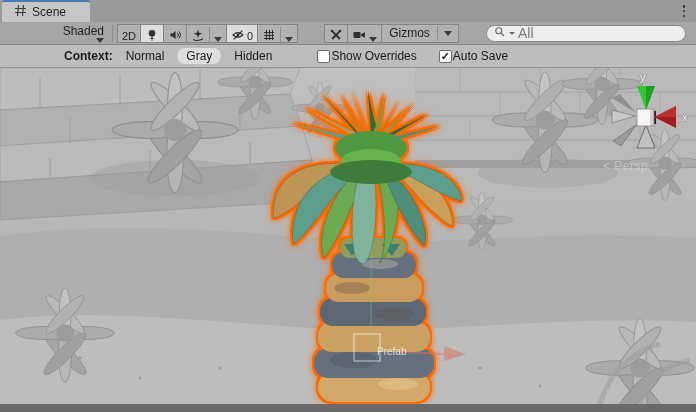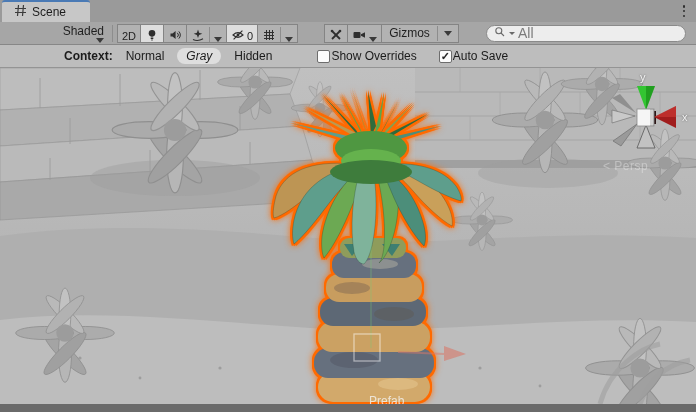--- a/index.html
+++ b/index.html
@@ -45,38 +45,38 @@
                 border-top:3.5px solid #6a6a6a; }
 
   
   .ctxbar { height:23px; background:#BDBDBD; border-bottom:1px solid #949494; display:flex;
             align-items:center; padding:0 6px; font-size:12px; color:#1b1b1b; }
   .crumb { display:flex; align-items:center; gap:6px; }
   .crumb .sep { color:#5e5e5e; font-size:11px; }
   .crumb .current { font-weight:bold; font-size:12.5px; }
   .ctx-label { font-weight:bold; margin-left:58px; }
   .mode { padding:1px 9px; border-radius:9px; margin-left:4px; cursor:pointer; }
-  .mode.selected { background:#DEDEDE;font-style:italic; }
+  .mode.selected { background:#DEDEDE; }
   .chk-group { display:flex; align-items:center; gap:1px; cursor:pointer; }
   .chk { width:13px; height:13px; background:#FCFCFC; border:1px solid #6d6d6d; border-radius:2px;
          display:flex; align-items:center; justify-content:center; font-size:11px; font-weight:bold; color:#262626; line-height:1; }
   .g-overrides { margin-left:36px; }
   .g-autosave { margin-left:22px; }
 
   
   .viewport { position:relative; width:696px; height:336px; overflow:hidden; background:#B4B4B4; }
   .viewport svg.scene { position:absolute; left:0; top:0; }
   .tree { filter: drop-shadow(2px 0 0 #ff6a00) drop-shadow(-2px 0 0 #ff6a00)
                   drop-shadow(0 2px 0 #ff6a00) drop-shadow(0 -2px 0 #ff6a00)
                   drop-shadow(0 0 3px rgba(255,106,0,.85)); }
   .vp-label { position:absolute; pointer-events:none; }
   .lbl-y { left:640px; top:3px; color:#f4f4f4; font-size:11px; text-shadow:0 0 2px rgba(0,0,0,.5); }
   .lbl-x { left:682px; top:43px; color:#f4f4f4; font-size:11px; text-shadow:0 0 2px rgba(0,0,0,.5); }
   .lbl-persp { left:603px; top:91px; color:rgba(255,255,255,.34); font-size:12px; letter-spacing:.5px; }
-  .lbl-prefab { left:369px; top:278px; color:rgba(245,245,245,.78); font-size:12px;margin-top:48px; }
+  .lbl-prefab { left:377px; top:278px; color:rgba(245,245,245,.78); font-size:10px; }
 
   .bottom-strip { height:8px; background:#6A6A6A; }
 </style>
 </head>
 <body>
 
 <div class="window">
 
   <div class="tabstrip">
     <div class="tab">

